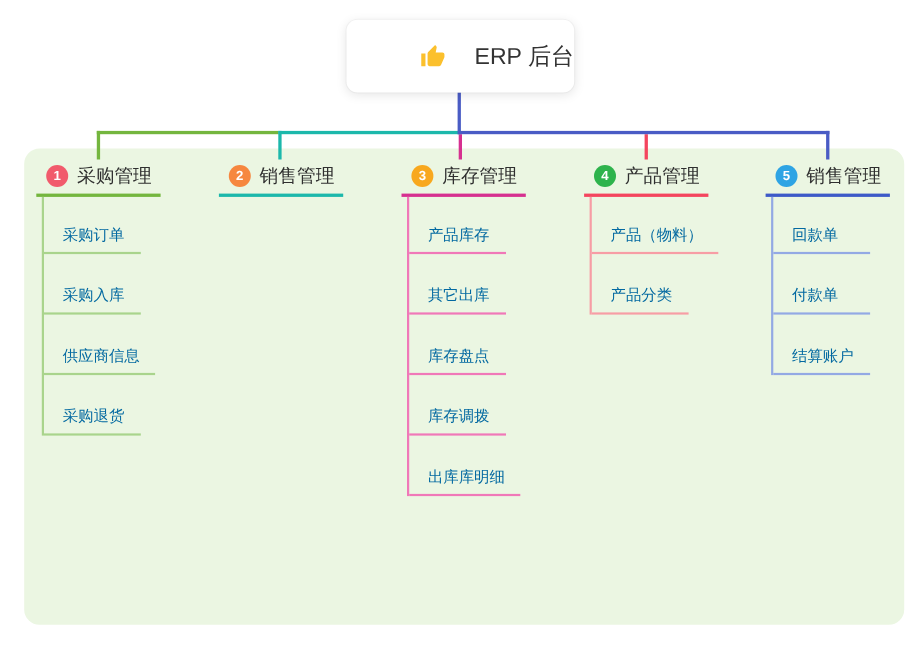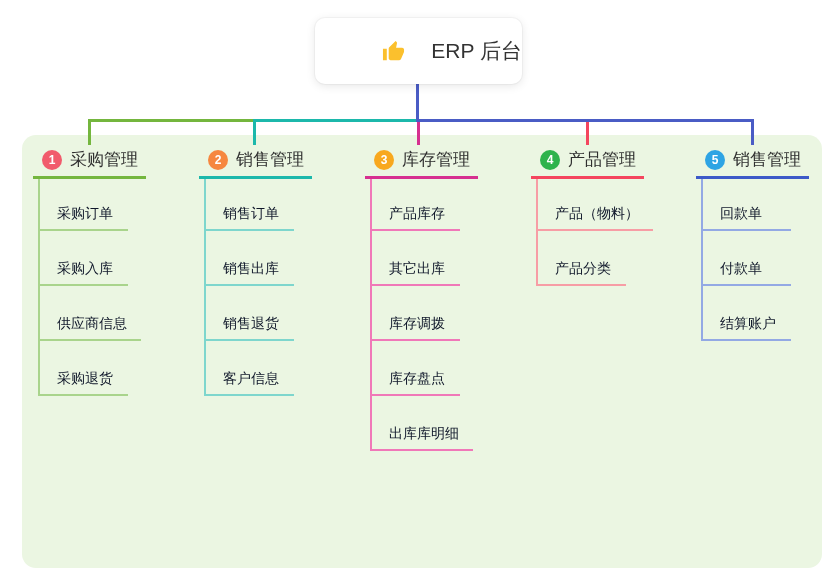--- a/index.html
+++ b/index.html
@@ -34,21 +34,21 @@
 
   .branch-header { width:113px; padding:2px 0 5px 9px; display:flex; align-items:center; gap:8px;
                    border-bottom:3px solid var(--main); font-size:17px; font-weight:500;
                    color:#2f2f2f; line-height:22px; white-space:nowrap; }
   .badge { width:20px; height:20px; border-radius:50%; background:var(--badge); color:#ffffff;
            font-size:12px; font-weight:700; display:flex; align-items:center; justify-content:center;
            flex:0 0 auto; }
 
   .children { margin-left:5px; border-left:2px solid var(--light); width:max-content; }
   .child { border-bottom:2px solid var(--light); padding:28px 14px 6px 17px;
-           font-size:14px; color:#0f172a; line-height:19px; white-space:nowrap; width:max-content; min-width:88px; }
+           font-size:14px; color:#0369a1; line-height:19px; white-space:nowrap; width:max-content; min-width:88px; }
   .child:first-child { padding-top:25px; }
 </style>
 </head>
 <body>
 
 <div class="canvas">
 
   <div class="panel"></div>
 
   <div class="line stem" style="background: rgb(74, 92, 197);"></div>
@@ -79,38 +79,32 @@
       <div class="child">供应商信息</div>
       <div class="child">采购退货</div>
     </div>
   </div>
 
   <div class="branch b2" style="--main: #1cb8ab; --light: #7ed6cd; --badge: #f6873f;">
     <div class="branch-header">
       <span class="badge">2</span>
       <span>销售管理</span>
     </div>
-    <div class="children">
-      <div class="child">销售订单</div>
-      <div class="child">销售出库</div>
-      <div class="child">销售退货</div>
-      <div class="child">客户信息</div>
-    </div>
   </div>
 
   <div class="branch b3" style="--main: #d63090; --light: #f078b8; --badge: #f8a81e;">
     <div class="branch-header">
       <span class="badge">3</span>
       <span>库存管理</span>
     </div>
     <div class="children">
       <div class="child">产品库存</div>
       <div class="child">其它出库</div>
+      <div class="child">库存盘点</div>
       <div class="child">库存调拨</div>
-      <div class="child">库存盘点</div>
       <div class="child">出库库明细</div>
     </div>
   </div>
 
   <div class="branch b4" style="--main: #f4455e; --light: #f79da5; --badge: #2eb34c;">
     <div class="branch-header">
       <span class="badge">4</span>
       <span>产品管理</span>
     </div>
     <div class="children">

